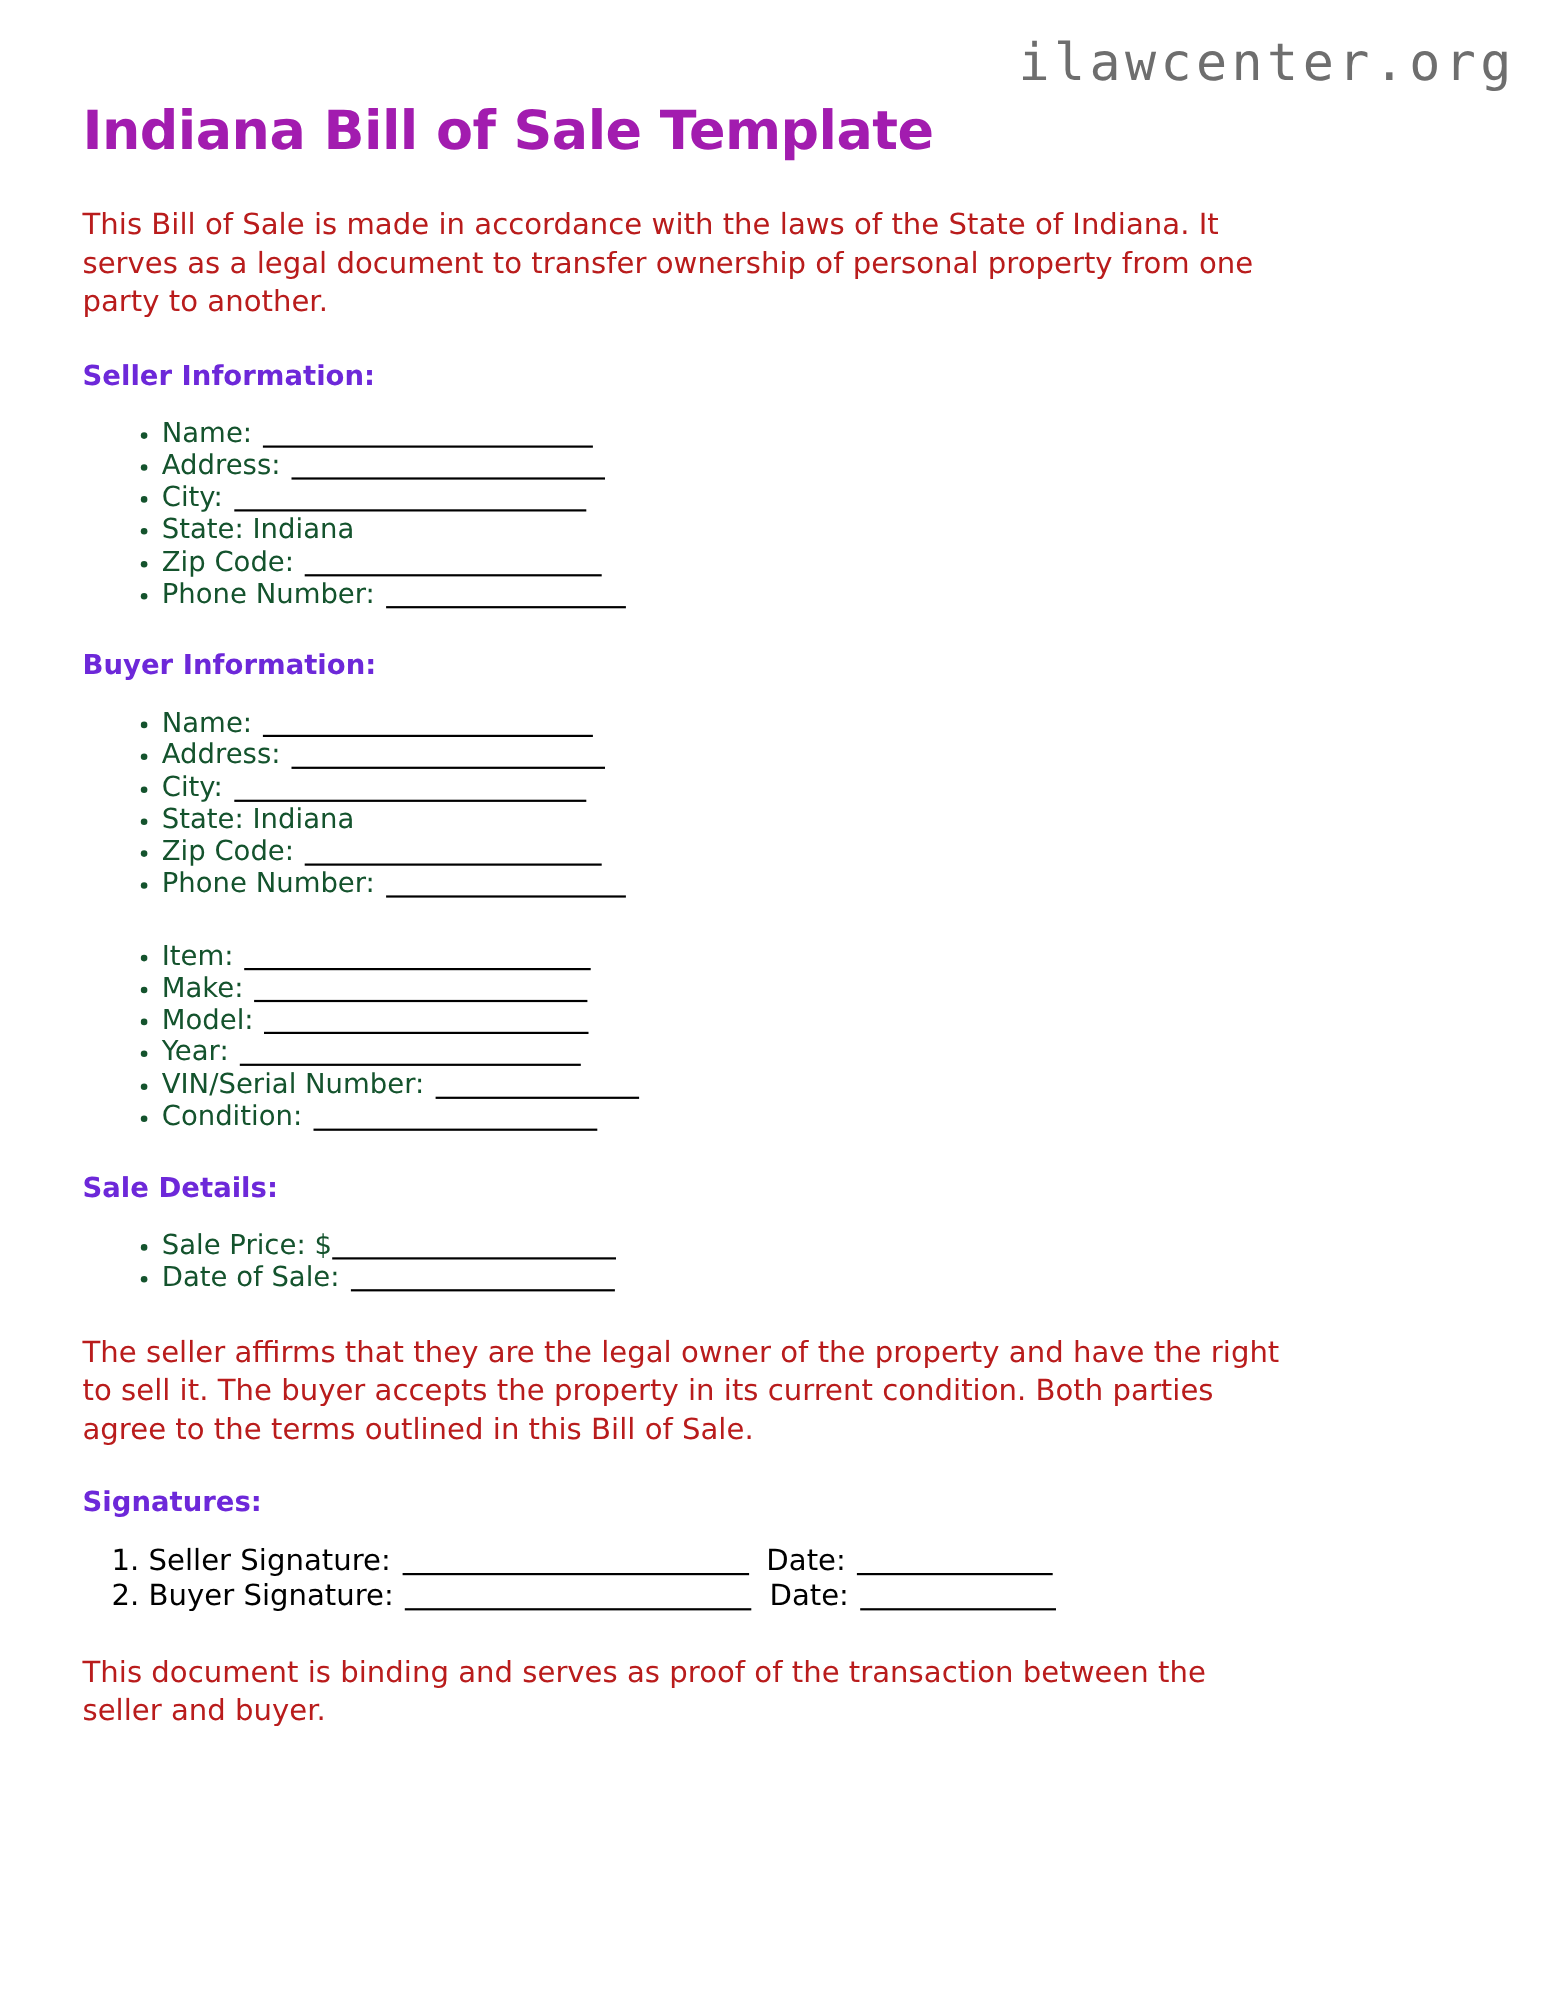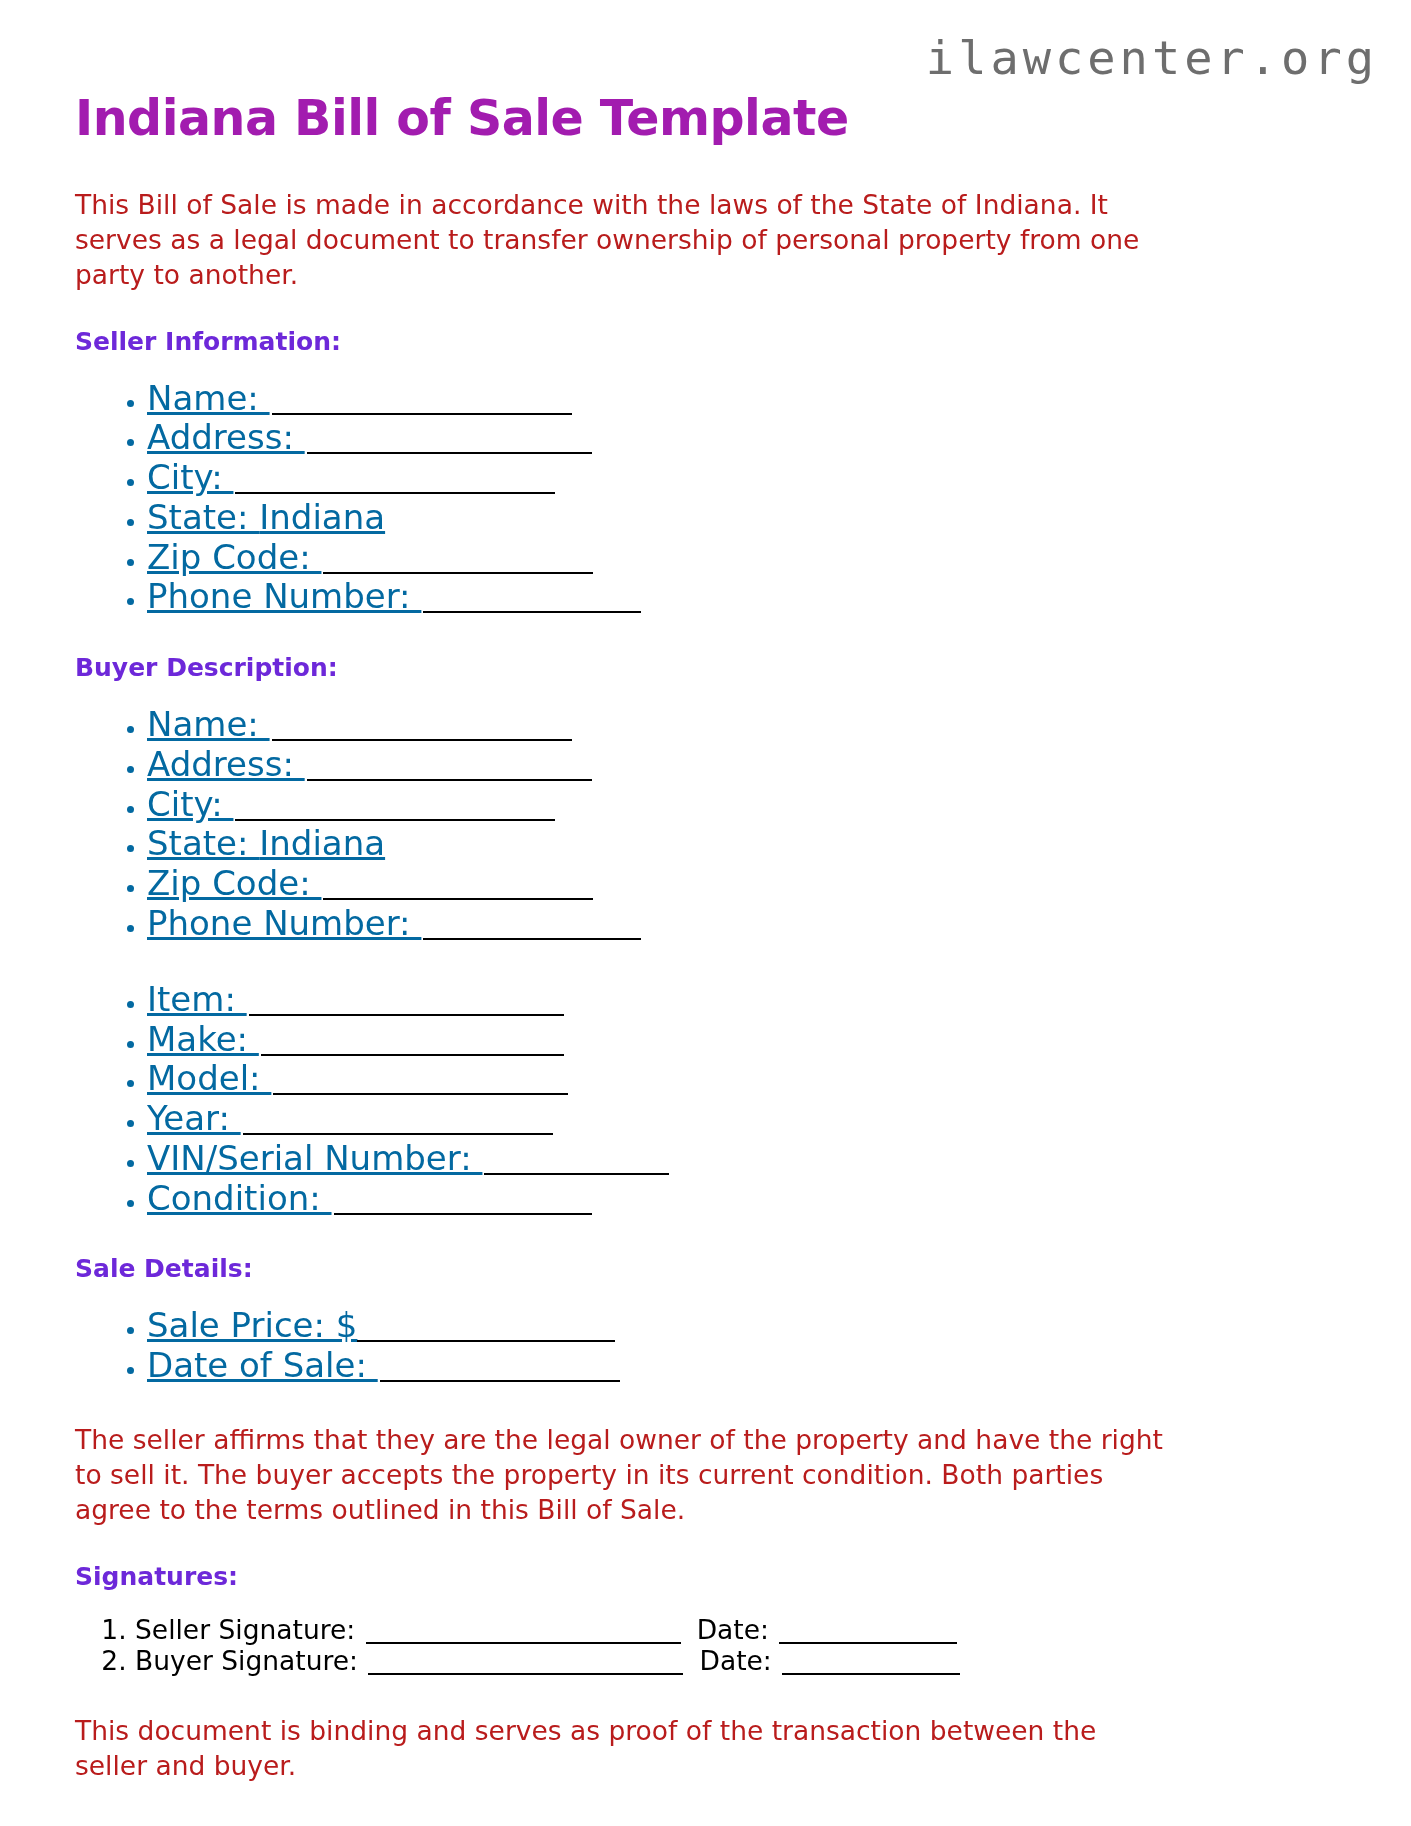--- a/index.html
+++ b/index.html
@@ -68,27 +68,26 @@
     line-height: 1.2;
     color: #6d28d9;
   }
 
   ul.field-list {
     list-style: disc;
     margin: 0 0 36px 0;
     padding-left: 72px;
   }
   ul.field-list li {
-    font-size: 34px;
+    font-size: 25px;
     line-height: 1.17;
     margin: 0;
     padding: 0;
-    color: #0369a1;
+    color: #14532d;
     white-space: nowrap;
-    text-decoration: underline;
   }
   ul.field-list li::marker {
     font-size: 22px;
   }
 
   ol.sig-list {
     list-style: decimal;
     margin: 0 0 36px 0;
     padding-left: 60px;
   }
@@ -128,21 +127,21 @@
     <h2 class="section-head">Seller Information:</h2>
     <ul class="field-list">
         <li><span>Name: </span><span class="blank" style="width: 300px;"></span></li>
         <li><span>Address: </span><span class="blank" style="width: 285px;"></span></li>
         <li><span>City: </span><span class="blank" style="width: 320px;"></span></li>
         <li><span>State: </span><span>Indiana</span></li>
         <li><span>Zip Code: </span><span class="blank" style="width: 270px;"></span></li>
         <li><span>Phone Number: </span><span class="blank" style="width: 218px;"></span></li>
       </ul>
 
-    <h2 class="section-head">Buyer Description:</h2>
+    <h2 class="section-head">Buyer Information:</h2>
     <ul class="field-list">
         <li><span>Name: </span><span class="blank" style="width: 300px;"></span></li>
         <li><span>Address: </span><span class="blank" style="width: 285px;"></span></li>
         <li><span>City: </span><span class="blank" style="width: 320px;"></span></li>
         <li><span>State: </span><span>Indiana</span></li>
         <li><span>Zip Code: </span><span class="blank" style="width: 270px;"></span></li>
         <li><span>Phone Number: </span><span class="blank" style="width: 218px;"></span></li>
       </ul>
 
     <ul class="field-list">

